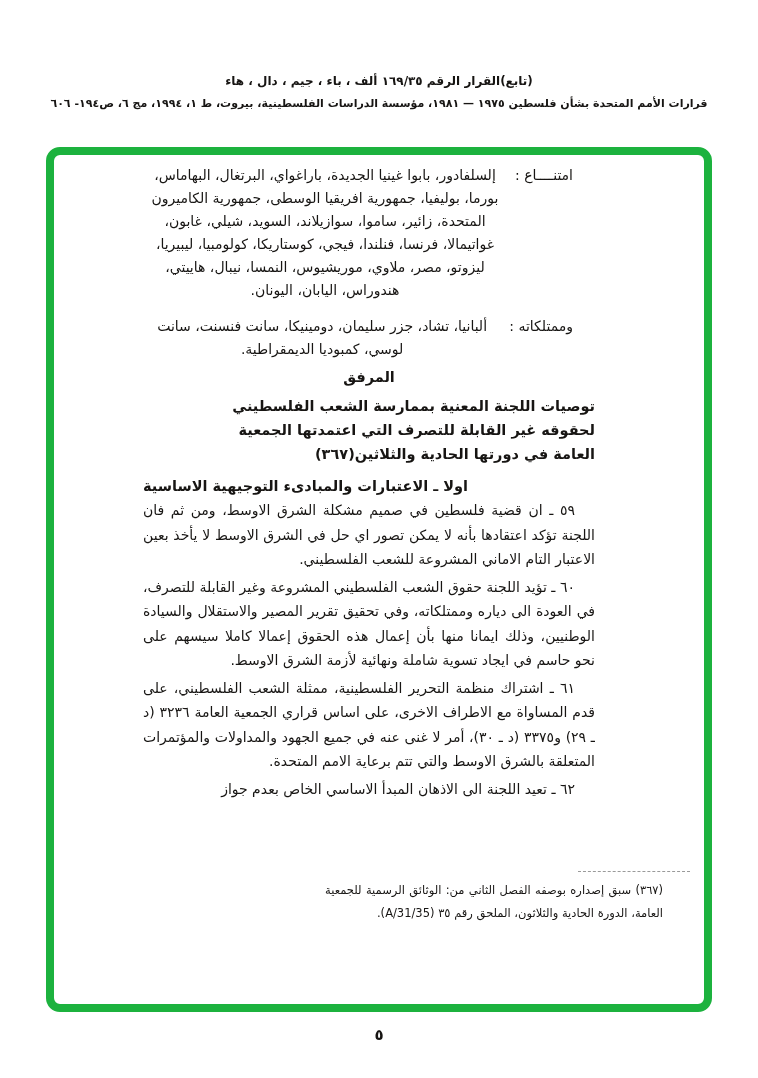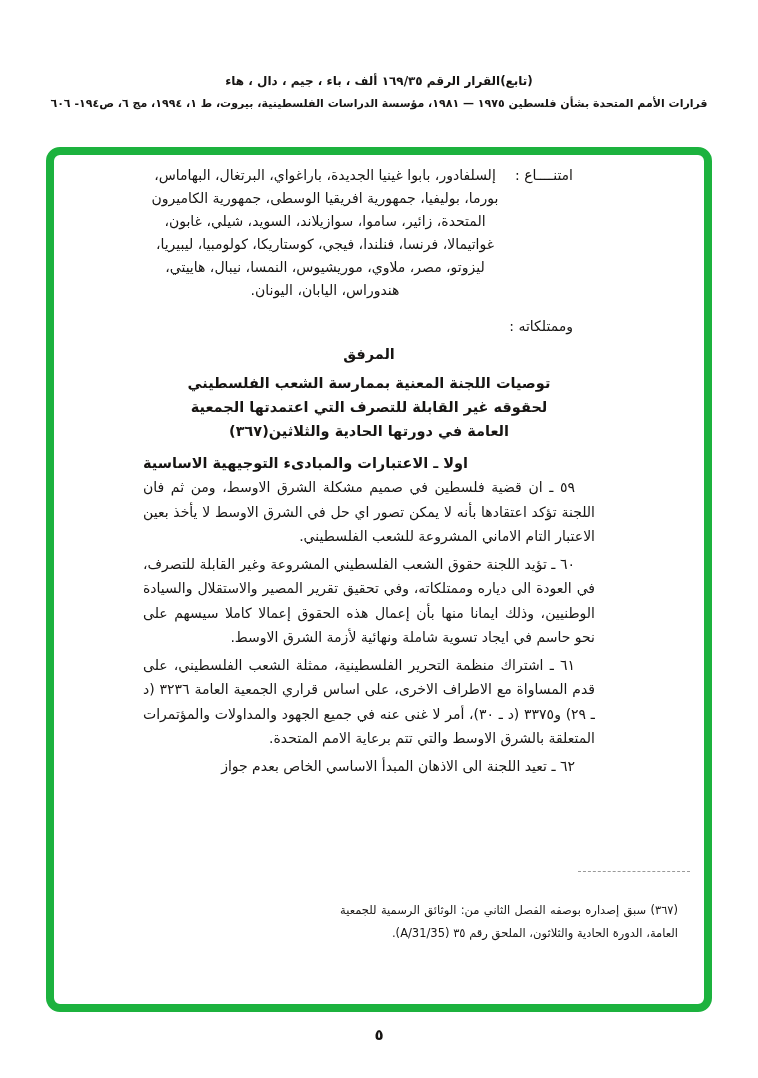--- a/index.html
+++ b/index.html
@@ -75,21 +75,20 @@
   }
   .vote-row.absence { margin-top: 13px; }
   .annex-title {
     margin-top: 5px;
     text-align: center;
     font-weight: bold;
     font-size: 14.5px;
   }
   .annex-subtitle {
     margin-top: 5px;
-    text-align: center;
     font-weight: bold;
     font-size: 14.5px;
     line-height: 24px;
     white-space: pre-line;
   }
   .section-heading {
     margin-top: 9px;
     text-align: left;
     font-weight: bold;
     font-size: 14.5px;
@@ -106,28 +105,27 @@
   
   .footnote-separator {
     position: absolute;
     left: 578px;
     top: 871px;
     width: 112px;
     border-top: 1.5px dashed #9a9a9a;
   }
   .footnote {
     position: absolute;
-    left: 340px;
+    left: 325px;
     top: 879px;
     width: 338px;
     direction: rtl;
     font-size: 11.5px;
     line-height: 23px;
     text-align: justify;
-    margin-top: 20px;
   }
   
   .page-number {
     position: absolute;
     left: 0;
     top: 1026px;
     width: 758px;
     text-align: center;
     font-weight: bold;
     font-size: 15px;
@@ -147,20 +145,21 @@
 
   <div class="content">
 
     <div class="vote-row abstention">
       <span class="vote-label">امتنــــاع :</span>
       <div class="vote-text">إلسلفادور، بابوا غينيا الجديدة، باراغواي، البرتغال، البهاماس، بورما، بوليفيا، جمهورية افريقيا الوسطى، جمهورية الكاميرون المتحدة، زائير، ساموا، سوازيلاند، السويد، شيلي، غابون، غواتيمالا، فرنسا، فنلندا، فيجي، كوستاريكا، كولومبيا، ليبيريا، ليزوتو، مصر، ملاوي، موريشيوس، النمسا، نيبال، هاييتي، هندوراس، اليابان، اليونان.</div>
     </div>
 
     <div class="vote-row absence">
       <span class="vote-label">وممتلكاته :</span>
+      <div class="vote-text">ألبانيا، تشاد، جزر سليمان، دومينيكا، سانت فنسنت، سانت لوسي، كمبوديا الديمقراطية.</div>
     </div>
 
     <div class="annex-title">المرفق</div>
 
     <div class="annex-subtitle">توصيات اللجنة المعنية بممارسة الشعب الفلسطيني
 لحقوقه غير القابلة للتصرف التي اعتمدتها الجمعية
 العامة في دورتها الحادية والثلاثين(٣٦٧)</div>
 
     <div class="section-heading">اولا ـ الاعتبارات والمبادىء التوجيهية الاساسية</div>
 

